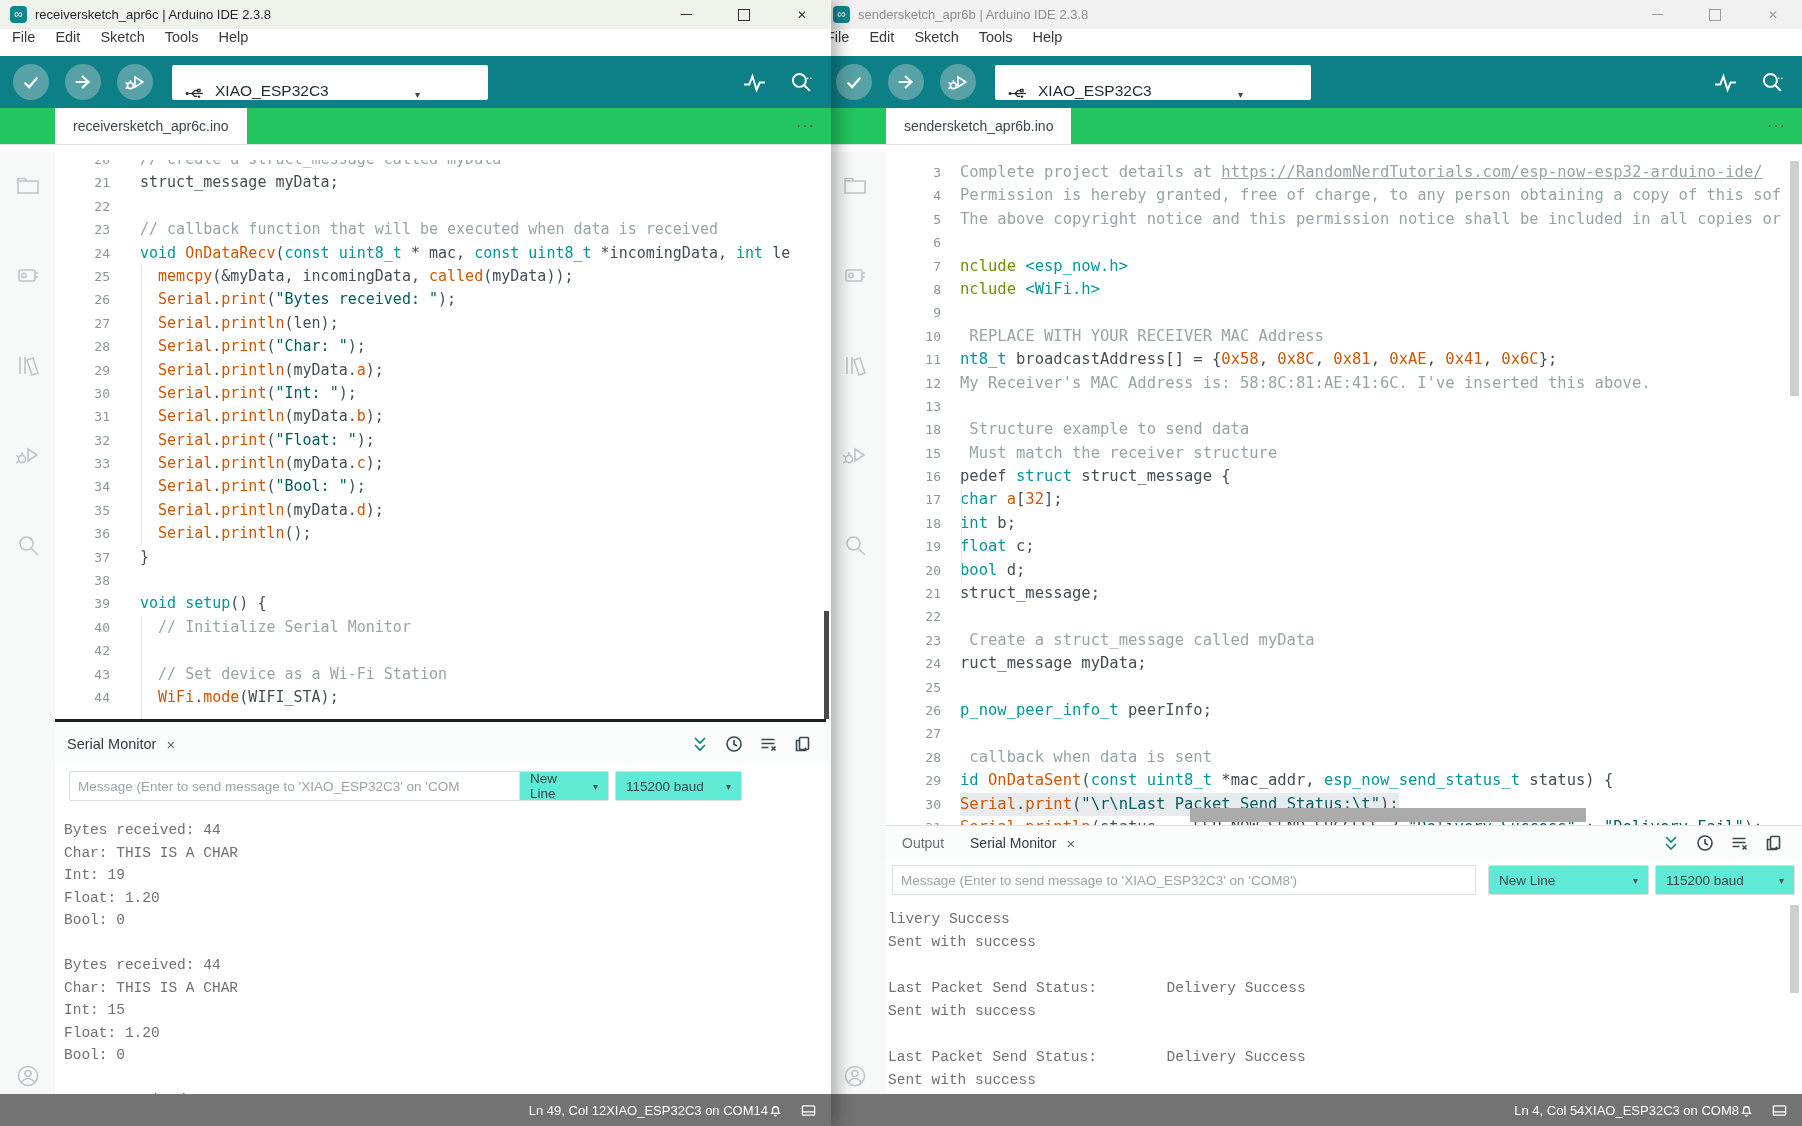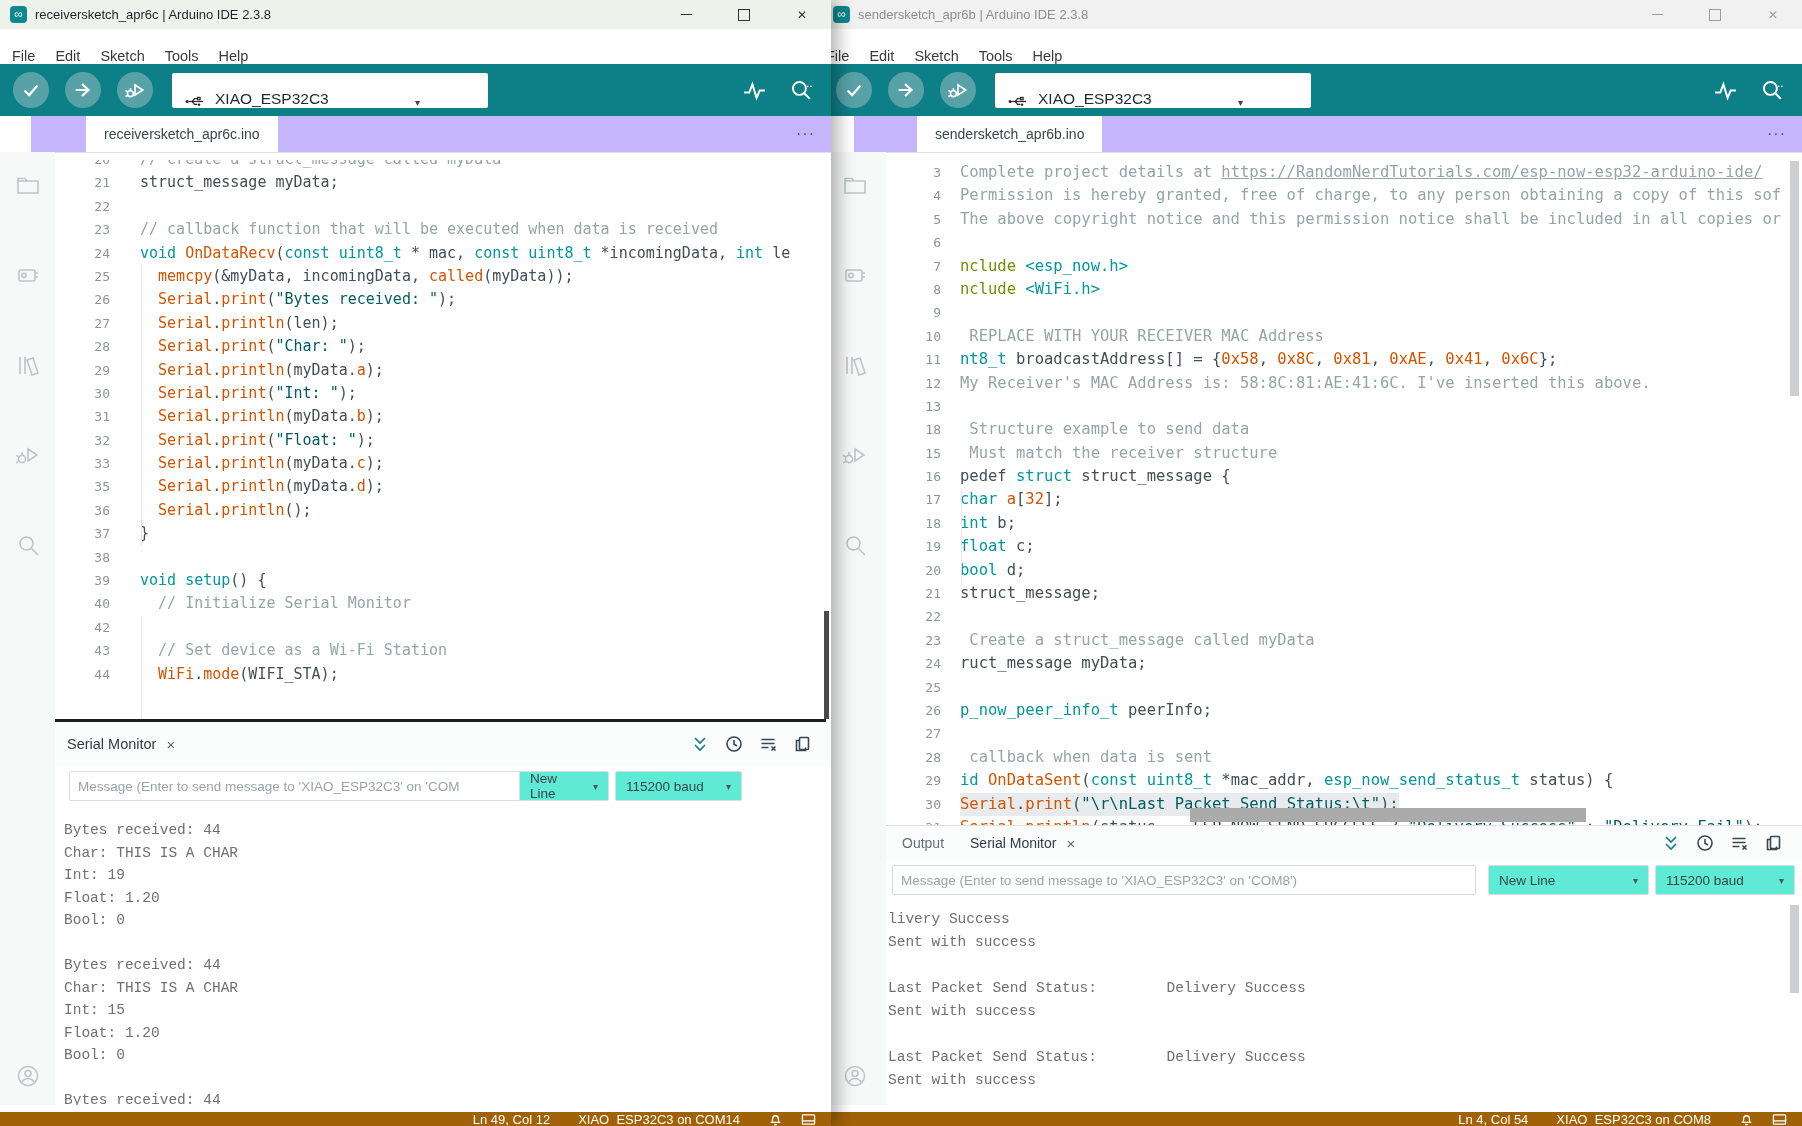--- a/index.html
+++ b/index.html
@@ -15,37 +15,37 @@
   #winR .titlebar{background:#f1f1f1;color:#8e8e8e;}
   .app-logo{width:17px;height:17px;border-radius:4px;background:#0e888f;color:#fff;font-size:12px;line-height:17px;
             display:flex;align-items:center;justify-content:center;margin-right:8px;flex:0 0 17px;}
   .win-controls{position:absolute;right:0;top:0;height:29px;display:flex;}
   .wc{width:58px;height:29px;display:flex;align-items:center;justify-content:center;color:#333;font-size:12px;}
   #winR .wc{color:#9d9d9d;}
   .wc .minus{width:11px;height:1.4px;background:currentColor;display:block;}
   .wc .box{width:10px;height:10px;border:1.3px solid currentColor;display:block;}
 
   
-  .menubar{height:35px;background:#fff;display:flex;align-items:flex-end;font-size:14.5px;color:#3a3a3a;padding-left:2px;position:relative;}
+  .menubar{height:27px;background:#fff;display:flex;align-items:flex-start;font-size:14.5px;color:#3a3a3a;padding-left:2px;position:relative;}
   #winR .menubar{left:-9px;}
   .menu-item{padding:0 10px;}
 
   
   .toolbar{height:52px;background:#0d7f86;position:relative;}
   .tbtn{position:absolute;top:8px;width:36px;height:36px;border-radius:50%;background:#57a1a7;
         display:flex;align-items:center;justify-content:center;}
   .tbtn.b1{left:13px}.tbtn.b2{left:65px}.tbtn.b3{left:117px}
   .board{position:absolute;left:172px;top:9px;width:316px;height:35px;background:#fff;border-radius:2px;
          display:flex;align-items:flex-end;font-size:15.5px;color:#1c2a30;}
   .board .usb{margin:0 11px 0 13px;display:flex;}
   .board .caret{position:absolute;right:68px;color:#444;font-size:10px;}
   .tb-icons{position:absolute;right:17px;top:8px;display:flex;gap:22px;align-items:center;height:36px;}
 
   
-  .tabbar{height:37px;background:#c4b5fd;border-bottom:1px solid #e2e2e2;display:flex;align-items:stretch;position:relative;box-sizing:border-box;margin-left:31px;}
+  .tabbar{height:37px;background:#22c55e;border-bottom:1px solid #e2e2e2;display:flex;align-items:stretch;position:relative;box-sizing:border-box;}
   .tab{background:#fff;display:flex;align-items:center;padding:0 18px;font-size:14px;color:#39464c;}
   #winL .tab{margin-left:55px;}
   #winR .tab{margin-left:63px;}
   .tab-overflow{position:absolute;right:16px;top:0;height:100%;display:flex;align-items:center;color:#555;
                 font-size:16px;letter-spacing:1px;}
 
   
   .sidebar{position:absolute;top:152px;bottom:21px;left:0;width:55px;background:#f7f9f9;}
   #winR .sidebar{width:63px;}
   .sb{position:absolute;left:50%;transform:translateX(-50%);width:26px;height:26px;color:#bcc5c8;}
@@ -107,22 +107,22 @@
   .rptab.active{margin-left:26px;color:#2f3c42;}
   .rprow{position:absolute;left:63px;right:0;top:860px;height:40px;background:#fff;}
   #winR .msg-input{left:6px;width:584px;}
   #winR .sel-ending{left:602px;width:161px;}
   #winR .sel-baud{left:769px;width:140px;}
   .rpout{position:absolute;left:63px;right:12px;top:900px;bottom:21px;overflow:hidden;white-space:pre;
          font-family:"Liberation Mono",monospace;font-size:14.5px;line-height:23px;color:#707070;padding:8px 0 0 2px;}
   .rpout div{height:23px;}
 
   
-  .statusbar{position:absolute;left:0;right:0;bottom:0;height:14px;background:#a16207;display:flex;align-items:center;
-             justify-content:flex-end;color:#fff;font-size:13px;gap:28px;padding-right:15px;box-sizing:border-box;}
+  .statusbar{position:absolute;left:0;right:0;bottom:0;height:32px;background:#737373;display:flex;align-items:center;
+             justify-content:flex-end;color:#fff;font-size:13px;padding-right:15px;box-sizing:border-box;}
   .statusbar svg{width:15px;height:15px;fill:none;stroke:#fff;stroke-width:1.4;}
   .st-icons{display:flex;gap:18px;align-items:center;}
 </style>
 </head>
 <body>
 
 <div class="window" id="winL">
   <div class="titlebar">
     <div class="app-logo">∞</div>
     <span>receiversketch_apr6c | Arduino IDE 2.3.8</span>
@@ -231,20 +231,21 @@
         <div class="cl"><span class="ln">24</span><span class="code"><span class="seg kw">void</span><span class="seg df"> </span><span class="seg fn">OnDataRecv</span><span class="seg df">(</span><span class="seg kw">const</span><span class="seg df"> </span><span class="seg kw">uint8_t</span><span class="seg df"> * mac, </span><span class="seg kw">const</span><span class="seg df"> </span><span class="seg kw">uint8_t</span><span class="seg df"> *incomingData, </span><span class="seg kw">int</span><span class="seg df"> le</span></span></div>
         <div class="cl"><span class="ln">25</span><span class="code"><span class="seg df">  </span><span class="seg fn">memcpy</span><span class="seg df">(&amp;myData, incomingData, </span><span class="seg fn">called</span><span class="seg df">(myData));</span></span></div>
         <div class="cl"><span class="ln">26</span><span class="code"><span class="seg df">  </span><span class="seg fn">Serial</span><span class="seg df">.</span><span class="seg fn">print</span><span class="seg df">(</span><span class="seg str">"Bytes received: "</span><span class="seg df">);</span></span></div>
         <div class="cl"><span class="ln">27</span><span class="code"><span class="seg df">  </span><span class="seg fn">Serial</span><span class="seg df">.</span><span class="seg fn">println</span><span class="seg df">(len);</span></span></div>
         <div class="cl"><span class="ln">28</span><span class="code"><span class="seg df">  </span><span class="seg fn">Serial</span><span class="seg df">.</span><span class="seg fn">print</span><span class="seg df">(</span><span class="seg str">"Char: "</span><span class="seg df">);</span></span></div>
         <div class="cl"><span class="ln">29</span><span class="code"><span class="seg df">  </span><span class="seg fn">Serial</span><span class="seg df">.</span><span class="seg fn">println</span><span class="seg df">(myData.</span><span class="seg fn">a</span><span class="seg df">);</span></span></div>
         <div class="cl"><span class="ln">30</span><span class="code"><span class="seg df">  </span><span class="seg fn">Serial</span><span class="seg df">.</span><span class="seg fn">print</span><span class="seg df">(</span><span class="seg str">"Int: "</span><span class="seg df">);</span></span></div>
         <div class="cl"><span class="ln">31</span><span class="code"><span class="seg df">  </span><span class="seg fn">Serial</span><span class="seg df">.</span><span class="seg fn">println</span><span class="seg df">(myData.</span><span class="seg fn">b</span><span class="seg df">);</span></span></div>
         <div class="cl"><span class="ln">32</span><span class="code"><span class="seg df">  </span><span class="seg fn">Serial</span><span class="seg df">.</span><span class="seg fn">print</span><span class="seg df">(</span><span class="seg str">"Float: "</span><span class="seg df">);</span></span></div>
         <div class="cl"><span class="ln">33</span><span class="code"><span class="seg df">  </span><span class="seg fn">Serial</span><span class="seg df">.</span><span class="seg fn">println</span><span class="seg df">(myData.</span><span class="seg fn">c</span><span class="seg df">);</span></span></div>
+        <div class="cl"><span class="ln">34</span><span class="code"><span class="seg df">  </span><span class="seg fn">Serial</span><span class="seg df">.</span><span class="seg fn">print</span><span class="seg df">(</span><span class="seg str">"Bool: "</span><span class="seg df">);</span></span></div>
         <div class="cl"><span class="ln">35</span><span class="code"><span class="seg df">  </span><span class="seg fn">Serial</span><span class="seg df">.</span><span class="seg fn">println</span><span class="seg df">(myData.</span><span class="seg fn">d</span><span class="seg df">);</span></span></div>
         <div class="cl"><span class="ln">36</span><span class="code"><span class="seg df">  </span><span class="seg fn">Serial</span><span class="seg df">.</span><span class="seg fn">println</span><span class="seg df">();</span></span></div>
         <div class="cl"><span class="ln">37</span><span class="code"><span class="seg df">}</span></span></div>
         <div class="cl"><span class="ln">38</span><span class="code"></span></div>
         <div class="cl"><span class="ln">39</span><span class="code"><span class="seg kw">void</span><span class="seg df"> </span><span class="seg kw">setup</span><span class="seg df">() {</span></span></div>
         <div class="cl"><span class="ln">40</span><span class="code"><span class="seg cmt">  // Initialize Serial Monitor</span></span></div>
         <div class="cl"><span class="ln">42</span><span class="code"></span></div>
         <div class="cl"><span class="ln">43</span><span class="code"><span class="seg cmt">  // Set device as a Wi-Fi Station</span></span></div>
         <div class="cl"><span class="ln">44</span><span class="code"><span class="seg df">  </span><span class="seg fn">WiFi</span><span class="seg df">.</span><span class="seg fn">mode</span><span class="seg df">(WIFI_STA);</span></span></div>
       </div>

